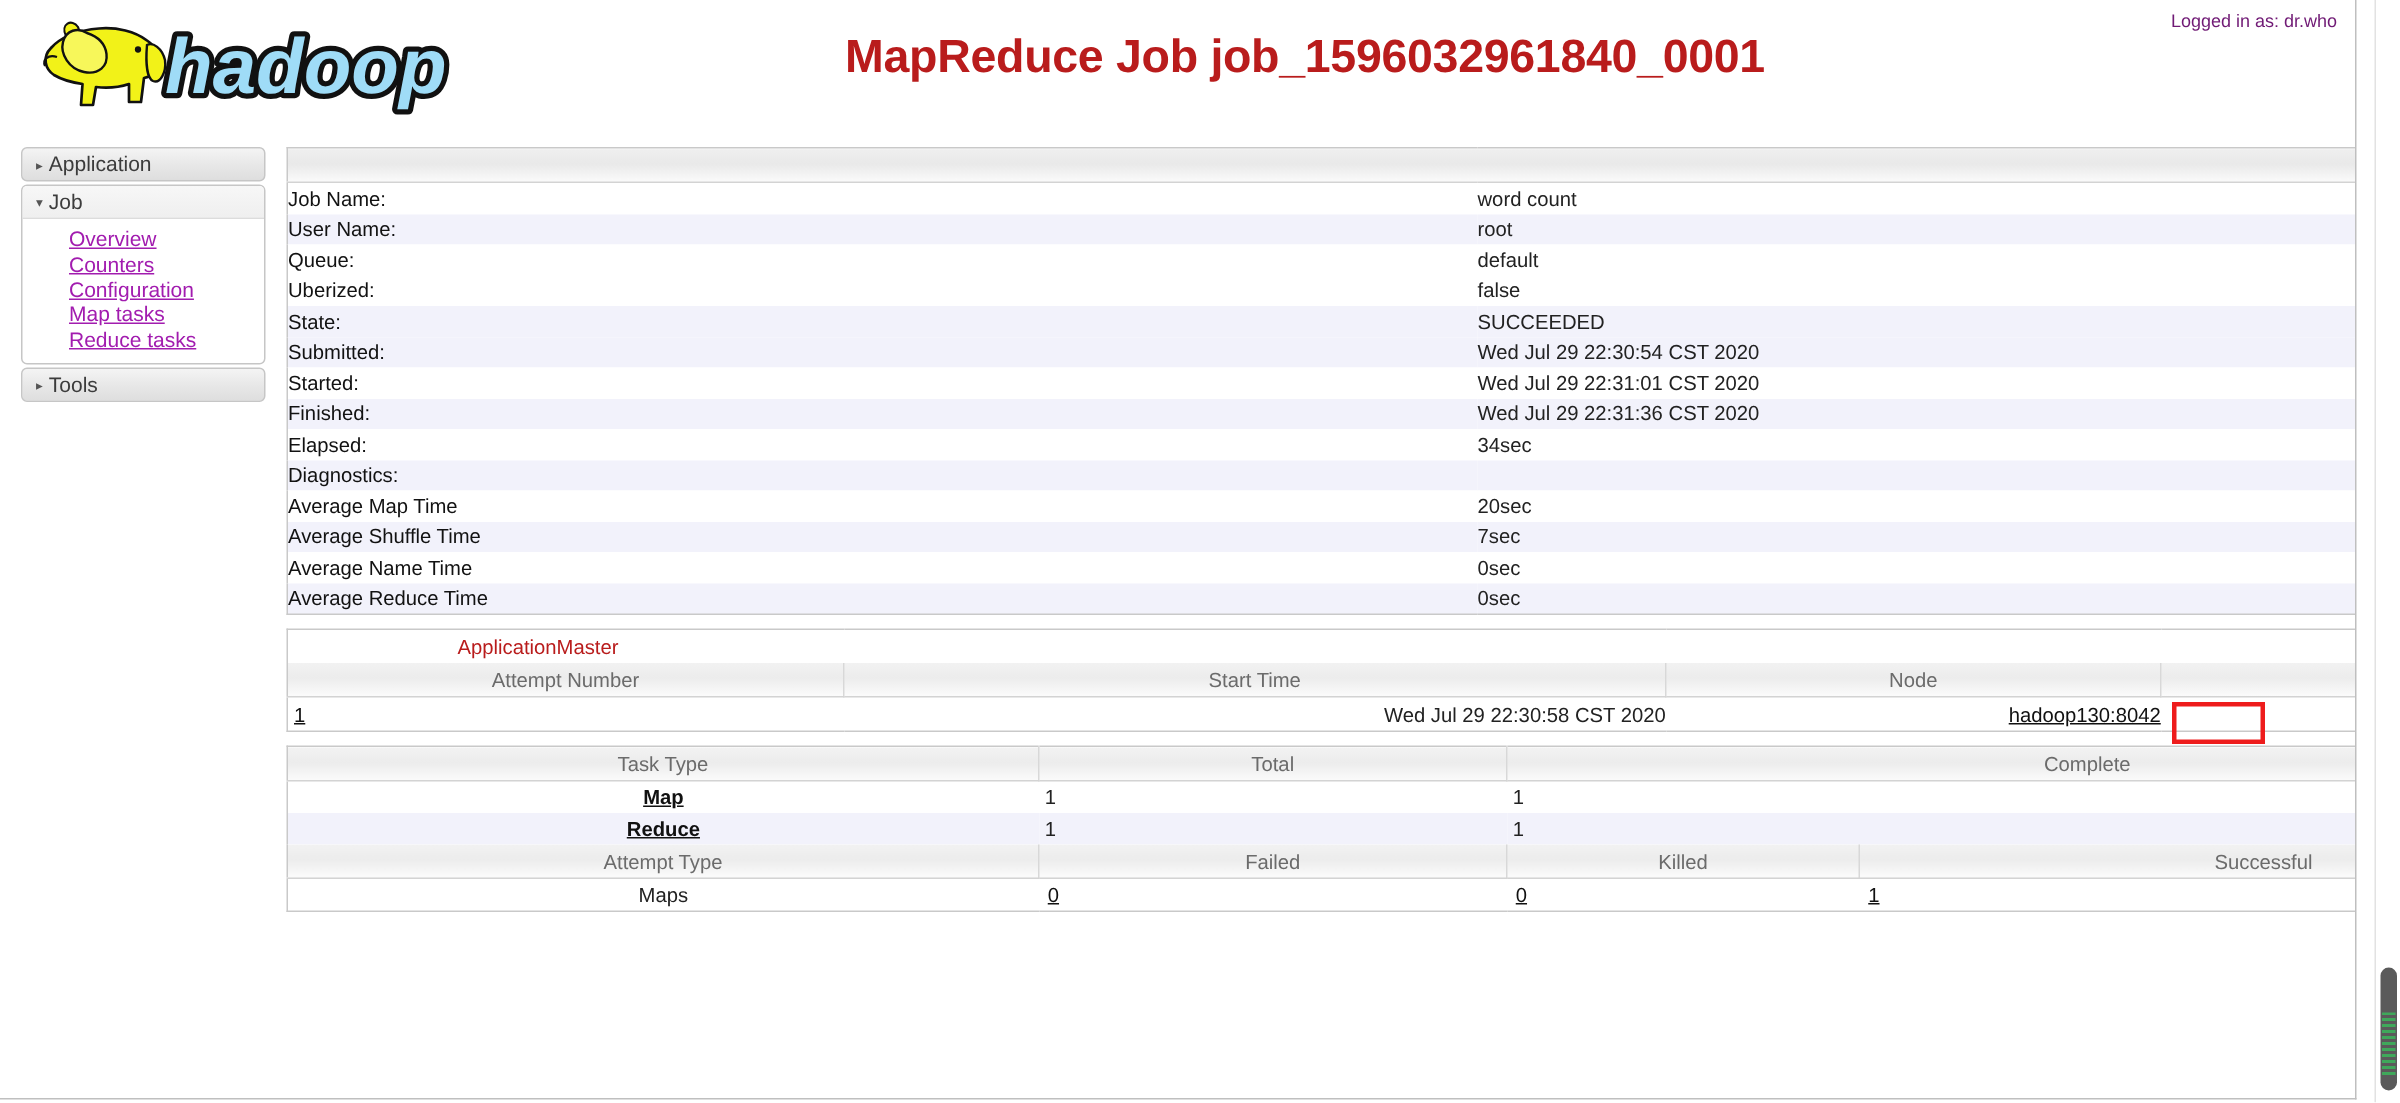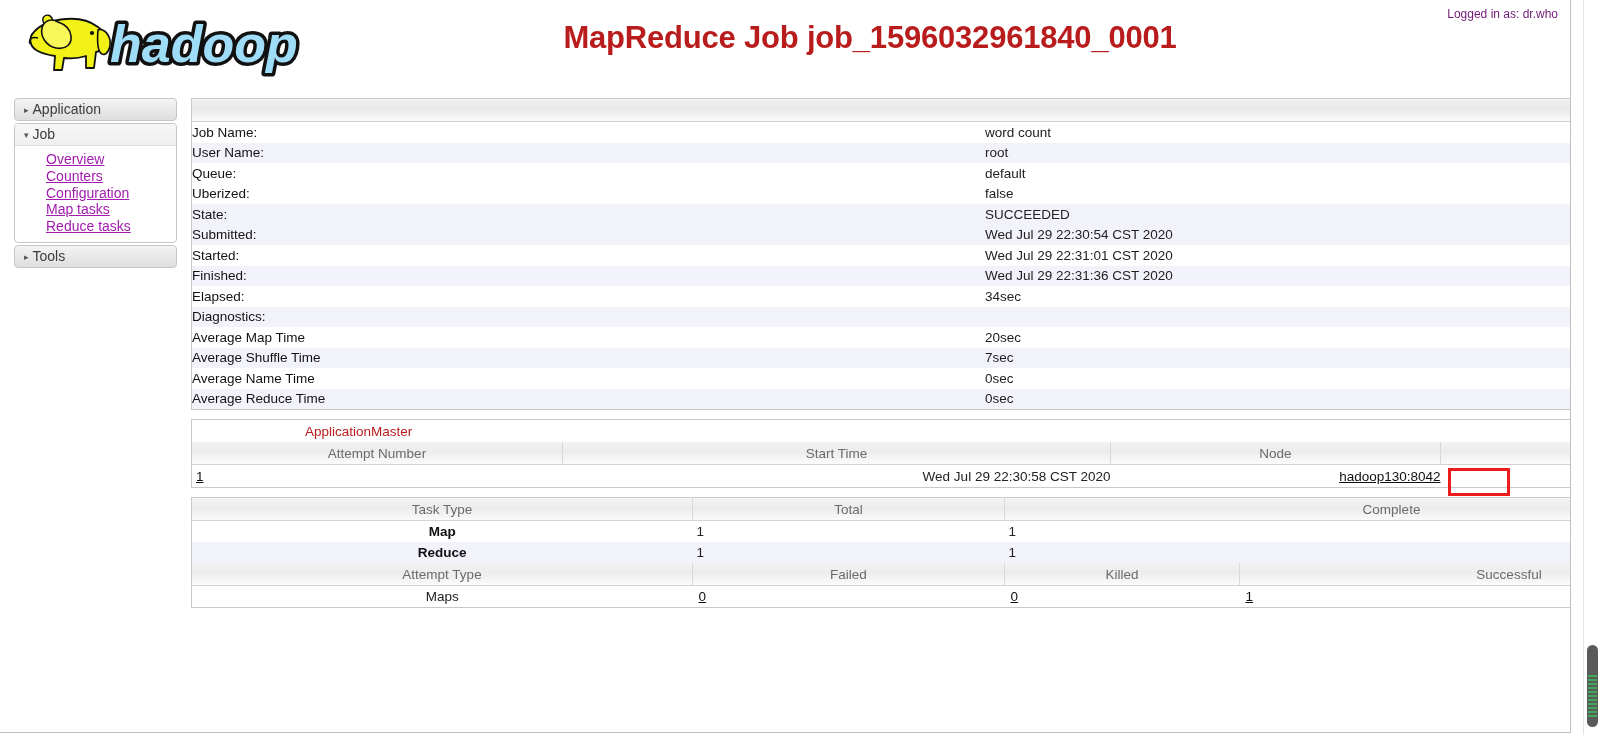--- a/index.html
+++ b/index.html
@@ -206,20 +206,21 @@
     text-align: right;
   }
   .cell-left { text-align: left !important; padding-left: 4px !important; }
   a.lnk {
     color: #111;
     text-decoration: underline;
     cursor: pointer;
   }
   a.lnk-b {
     color: #111;
+    text-decoration: underline;
     font-weight: bold;
     cursor: pointer;
   }
 
   
   .tt-row td {
     height: 21px;
     font-size: 13.5px;
     color: #222;
   }

